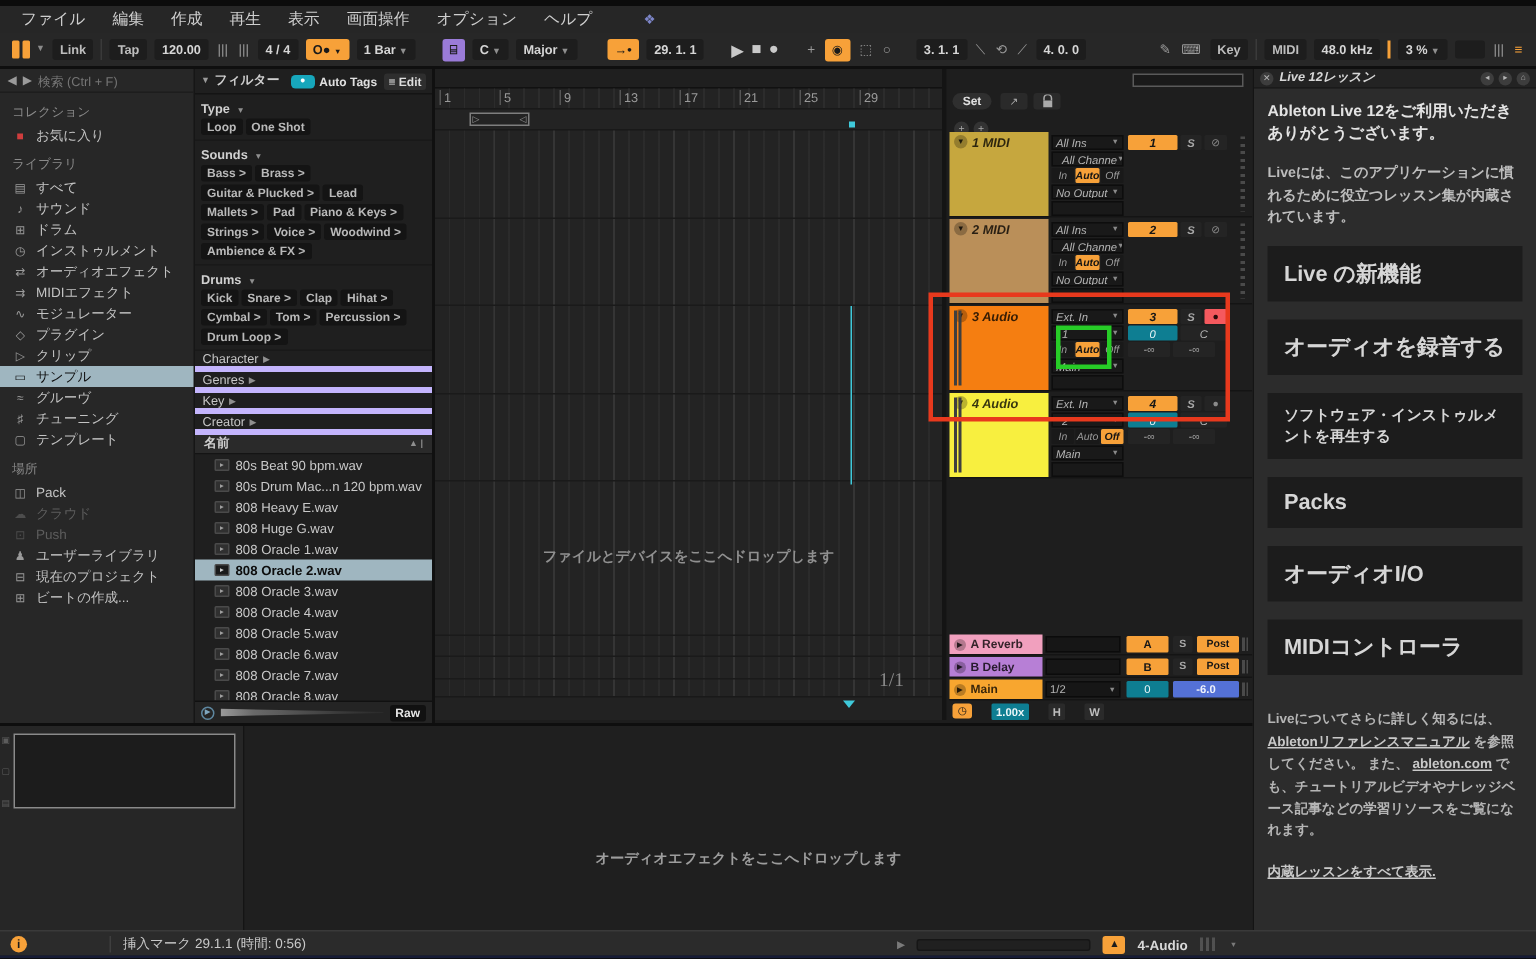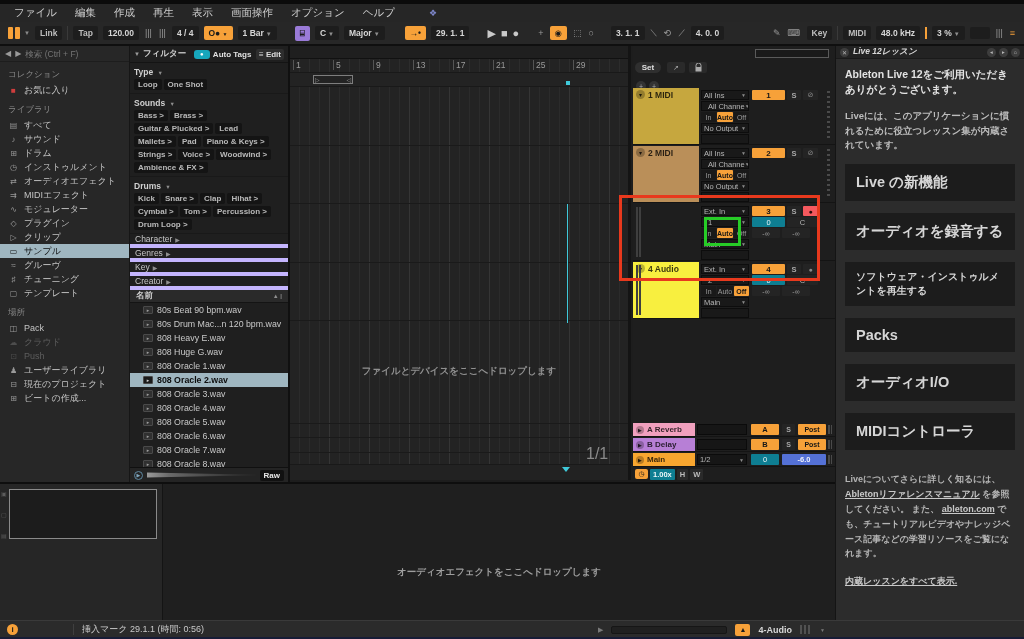--- a/index.html
+++ b/index.html
@@ -73,33 +73,33 @@
   .bars{position:absolute;left:3px;top:1px;display:flex;}
   .bars span{width:40px;color:#9a9a9a;font-size:8.5px;}
   .bars span::before{content:"";border-left:1px solid #555;margin-right:2px;}
   .scrub{position:absolute;left:0;top:27px;width:100%;height:14px;border-bottom:1px solid #191919;}
   .loopbrace{position:absolute;left:23px;top:2px;width:40px;height:9px;border:1px solid #7e7e7e;color:#9a9a9a;font-size:6px;display:flex;justify-content:space-between;align-items:center;padding:0 1px;}
   .insert-dot{position:absolute;left:276px;bottom:1px;width:4px;height:4px;background:var(--playhead-cyan);}
   .grid{position:absolute;left:0;top:41px;width:100%;height:377px;background:repeating-linear-gradient(90deg,transparent 0 9px,rgba(255,255,255,0.035) 9px 10px),repeating-linear-gradient(90deg,transparent 0 39px,rgba(255,255,255,0.05) 39px 40px);}
   .lane{position:absolute;left:0;right:0;border-bottom:1px solid #1a1a1a;}
   .drop-hint{position:absolute;left:0;top:278px;width:100%;text-align:center;color:#909090;font-weight:bold;font-size:9.5px;}
   .playhead{position:absolute;left:277px;top:117px;width:1px;height:119px;background:var(--playhead-cyan);}
-  .zoomlvl{position:absolute;left:296px;top:358px;color:#8a8a8a;font-size:16px;}
+  .zoomlvl{position:absolute;left:296px;top:358px;color:#8a8a8a;font-size:13px;font-family:Liberation Serif, serif;}
   .timebar{position:absolute;left:0;top:418px;width:100%;height:16px;border-top:1px solid #191919;background:#222;}
   .times{position:absolute;left:5px;top:3px;display:flex;}
   .times span{width:47px;color:#8f8f8f;font-size:8px;}
   .times span::before{content:"";border-left:1px solid #555;margin-right:2px;}
   .time-marker{position:absolute;left:272px;top:2px;width:0;height:0;border-left:4px solid transparent;border-right:4px solid transparent;border-top:5px solid var(--playhead-cyan);}
   
   .tpanel{position:absolute;left:633px;top:46px;width:202px;height:434px;background:#1e1e1e;font-size:8px;}
   .tp-headfield{position:absolute;left:122px;top:3px;width:74px;height:9px;border:1px solid #5a5a5a;background:#1a1a1a;}
   .set-pill{position:absolute;left:2px;top:16px;width:26px;height:11px;background:#2f2f2f;border-radius:6px;color:#e0e0e0;font-weight:bold;font-size:8px;display:flex;align-items:center;justify-content:center;}
   .hicon{position:absolute;top:16px;width:18px;height:11px;background:#2a2a2a;border-radius:2px;color:#ababab;font-size:7px;display:flex;align-items:center;justify-content:center;}
   .pluscirc{position:absolute;top:35px;width:10px;height:10px;border-radius:50%;background:#333;color:#aaa;font-size:7px;display:flex;align-items:center;justify-content:center;}
-  .track{position:absolute;left:0;width:202px;height:57px;border-bottom:1px solid #141414;}
+  .track{position:absolute;left:0;width:202px;height:57px;border-bottom:1px solid #141414;font-style:italic;}
   .tcolor{position:absolute;left:0;top:0;width:66px;height:100%;display:flex;align-items:flex-start;gap:3px;padding:2px 3px;}
   .fold{width:9px;height:9px;border-radius:50%;background:rgba(0,0,0,0.25);color:rgba(0,0,0,0.8);font-size:6px;display:flex;align-items:center;justify-content:center;flex:none;}
   .tname{font-weight:bold;color:rgba(0,0,0,0.78);font-size:8.5px;white-space:nowrap;}
   .tio{position:absolute;left:68px;top:2px;width:48px;display:flex;flex-direction:column;gap:1px;}
   .iochip{height:10px;background:#191919;border:1px solid #0d0d0d;color:#b5b5b5;font-size:7.5px;display:flex;align-items:center;padding:0 2px;white-space:nowrap;overflow:hidden;}
   .iochip .dd{margin-left:auto;font-size:5px;color:#8a8a8a;}
   .monrow{height:10px;display:flex;gap:1px;}
   .mon{flex:1;background:#191919;border-radius:1px;color:#9a9a9a;font-size:7px;display:flex;align-items:center;justify-content:center;}
   .mon.active{background:var(--accent-orange);color:#141414;font-weight:bold;}
   .tmix{position:absolute;left:119px;top:2px;width:68px;display:flex;flex-direction:column;gap:1px;}
@@ -118,21 +118,21 @@
   .rcolor{position:absolute;left:0;top:0;width:62px;height:13px;display:flex;align-items:center;gap:3px;padding:0 3px;}
   .rname{font-weight:bold;color:rgba(0,0,0,0.78);font-size:8px;white-space:nowrap;}
   .rfold{width:8px;height:8px;border-radius:50%;background:rgba(0,0,0,0.25);color:rgba(0,0,0,0.8);font-size:5px;display:flex;align-items:center;justify-content:center;}
   .rfield{position:absolute;left:64px;top:1px;width:50px;height:11px;background:#161616;border:1px solid #0b0b0b;color:#b5b5b5;font-size:7.5px;display:flex;align-items:center;padding:0 2px;}
   .rletter{position:absolute;left:118px;top:1px;width:28px;height:11px;background:var(--accent-orange);color:#161616;font-weight:bold;font-size:7.5px;display:flex;align-items:center;justify-content:center;border-radius:1px;}
   .rs{position:absolute;left:149px;top:1px;width:13px;height:11px;background:#242424;color:#a8a8a8;font-weight:bold;font-size:7px;display:flex;align-items:center;justify-content:center;border-radius:1px;}
   .rpost{position:absolute;left:165px;top:1px;width:28px;height:11px;background:var(--accent-orange);color:#161616;font-weight:bold;font-size:7px;display:flex;align-items:center;justify-content:center;border-radius:1px;}
   .rvol{position:absolute;left:118px;top:1px;width:28px;height:11px;background:var(--value-teal);color:#eaf6f8;font-size:7.5px;display:flex;align-items:center;justify-content:center;border-radius:1px;}
   .rcue{position:absolute;left:149px;top:1px;width:44px;height:11px;background:var(--cue-blue);color:#eef1fb;font-weight:bold;font-size:7.5px;display:flex;align-items:center;justify-content:center;border-radius:1px;}
   .rmeter{position:absolute;right:3px;top:2px;bottom:2px;width:4px;display:flex;gap:1px;} .rmeter i{display:block;width:1.5px;height:100%;background:#4a4a4a;}
-  .bstrip{position:absolute;left:0;top:422px;width:202px;height:12px;display:flex;align-items:center;gap:2px;padding:0 2px;}
+  .bstrip{position:absolute;left:0;top:422px;width:202px;height:12px;display:flex;align-items:center;gap:13px;padding:0 2px;}
   .clockchip{width:13px;height:10px;background:var(--accent-orange);border-radius:2px;color:#161616;font-size:7px;display:flex;align-items:center;justify-content:center;}
   .speedchip{background:var(--value-teal);border-radius:1px;color:#eaf6f8;font-size:7.5px;font-weight:bold;padding:1px 3px;}
   .hw{background:#2a2a2a;border-radius:1px;color:#bdbdbd;font-size:7.5px;font-weight:bold;padding:1px 3px;}
   
   .lessons{position:absolute;left:835px;top:46px;width:189px;height:574px;background:#2c2c2c;border-left:1px solid #141414;}
   .ls-head{height:13px;background:#232323;display:flex;align-items:center;gap:4px;padding:0 4px;border-bottom:1px solid #1a1a1a;}
   .ls-close{width:9px;height:9px;border-radius:50%;background:#3d3d3d;color:#b5b5b5;font-size:6px;display:flex;align-items:center;justify-content:center;}
   .ls-title{font-weight:bold;color:#d8d8d8;font-size:8.5px;font-style:italic;}
   .ls-navs{margin-left:auto;display:flex;gap:3px;}
   .ls-circ{width:9px;height:9px;border-radius:50%;background:#3d3d3d;color:#b5b5b5;font-size:5.5px;display:flex;align-items:center;justify-content:center;}
@@ -617,20 +617,24 @@
         <div class="mrow">
           <span class="numchip">2</span>
           <span class="schip">S</span>
           <span class="armchip">⊘</span>
         </div>
       </div>
       <div class="tmeter dots"></div>
     </div>
 
     <div class="track" style="top:158px;">
+      <div class="tcolor" style="background: rgb(245, 126, 17);">
+        <span class="fold">▾</span>
+        <span class="tname">3 Audio</span>
+      </div>
       <div class="tio">
         <div class="iochip">
             <span>Ext. In</span>
             <span class="dd">▼</span>
           </div>
         <div class="iochip" style="padding-left:6px;">
             <span>1</span>
             <span class="dd">▼</span>
           </div>
         <div class="monrow">

